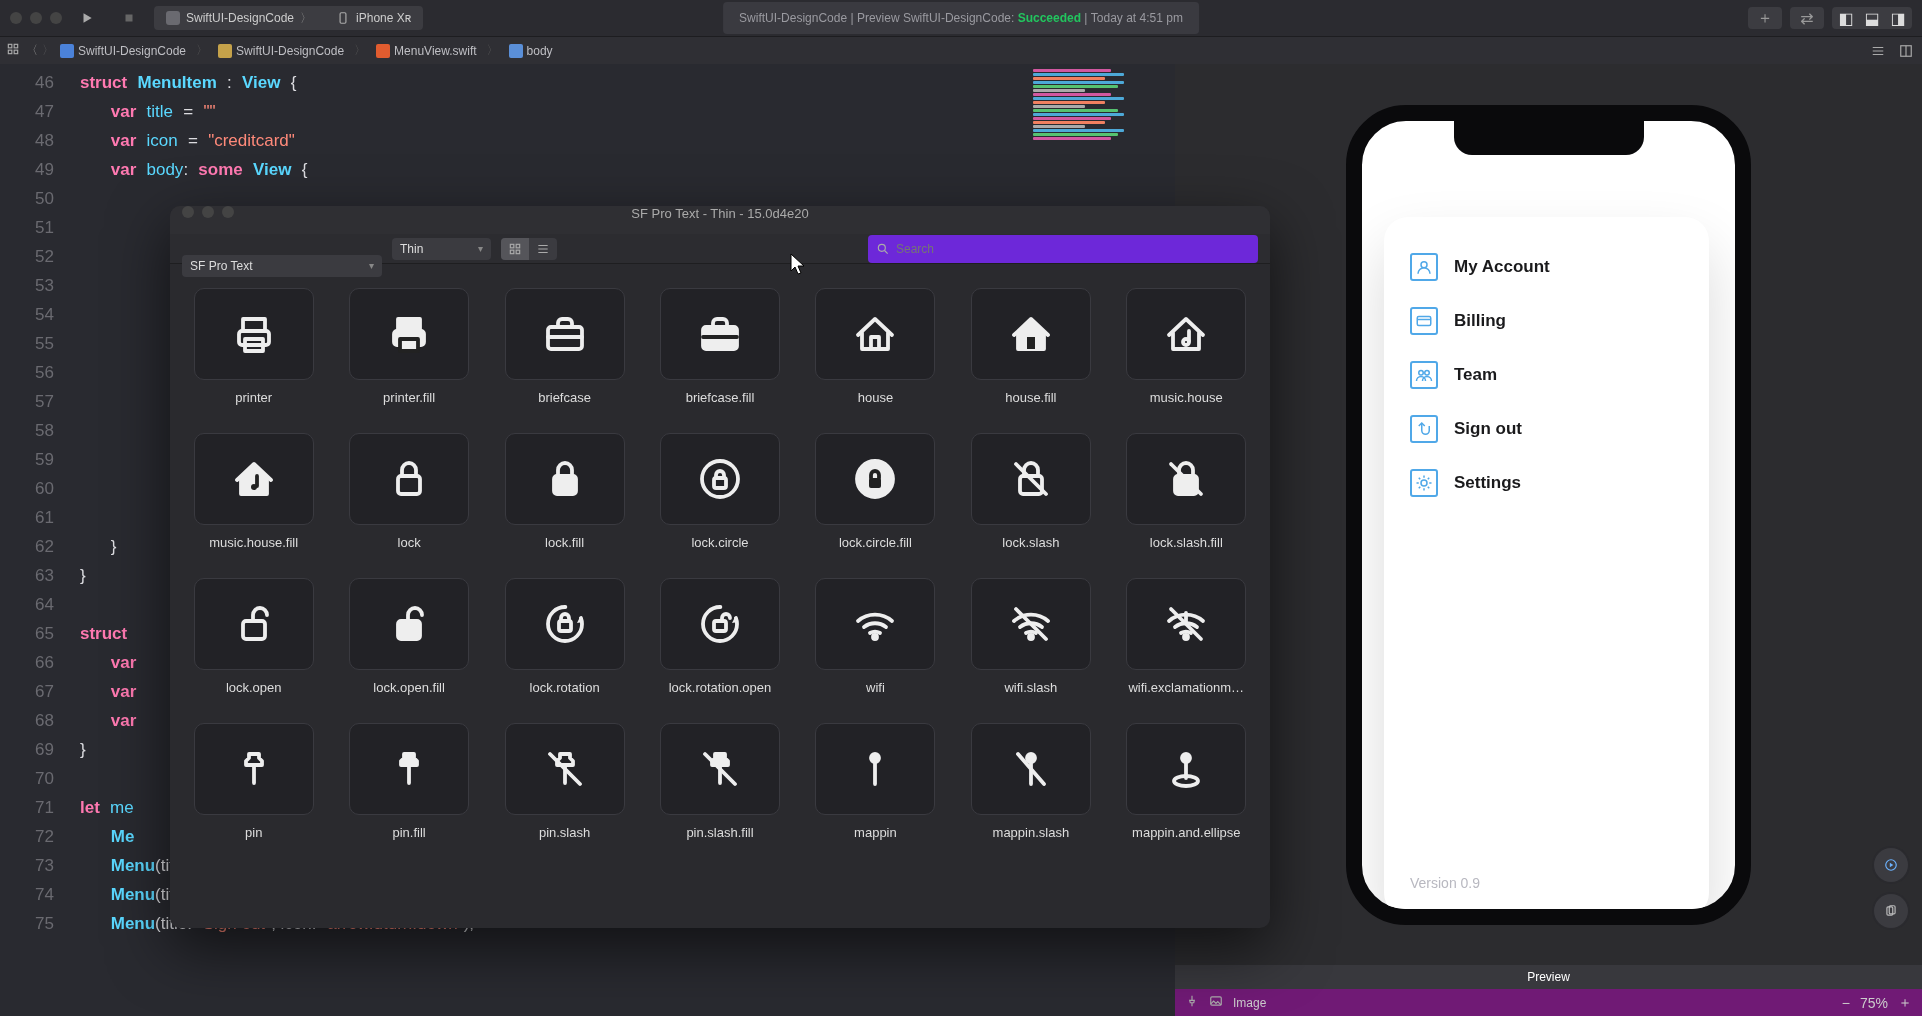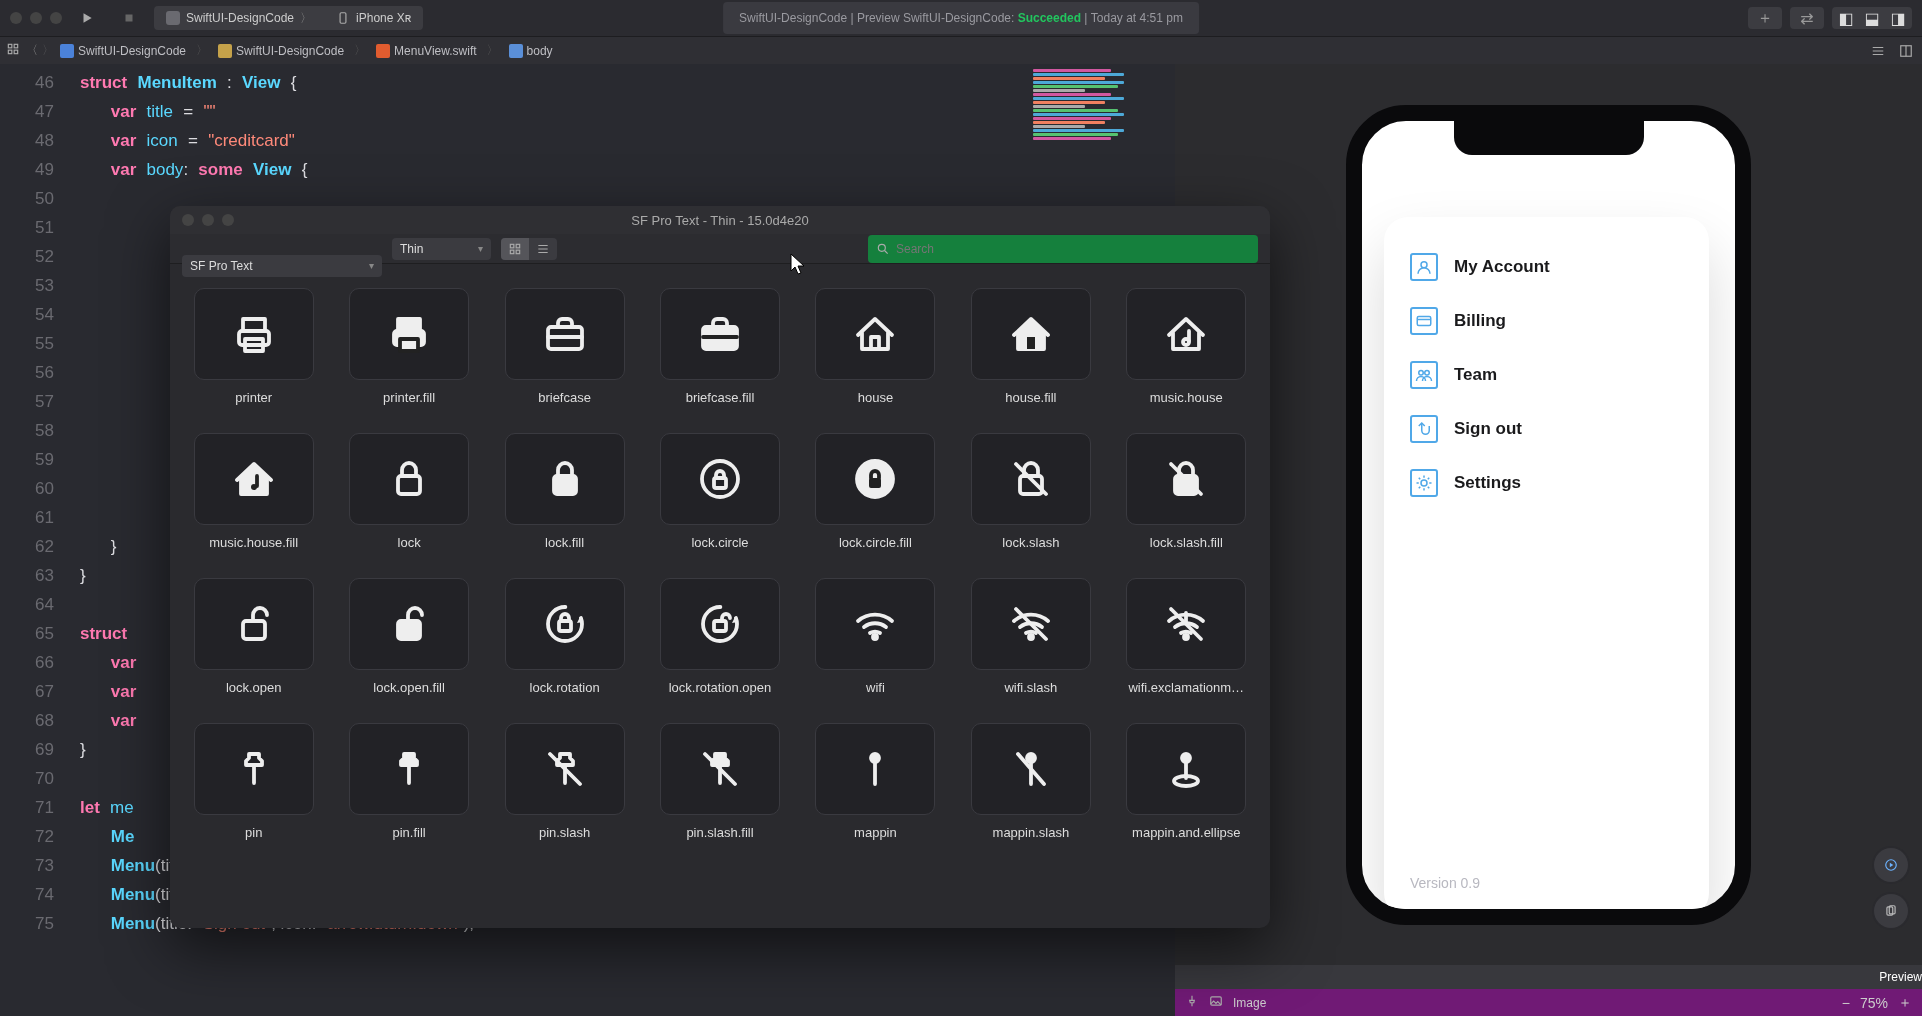--- a/index.html
+++ b/index.html
@@ -118,21 +118,21 @@
   position:absolute;
   left: 170px; top: 206px;
   width: 1100px; height: 722px;
   background: #2a2a2e;
   border-radius: 10px;
   box-shadow: 0 20px 60px rgba(0,0,0,0.6);
   overflow:hidden;
   font-size:13px; color:#ddd;
 }
 .sf-titlebar {
-  height:28px; display:flex; align-items:center;
+  height:28px; display:flex; 
   padding:0 12px; gap:8px;
   background:#2f2f33;
   position:relative;
 }
 .sf-titlebar .dot{ width:12px;height:12px;border-radius:50%;background:#444;}
 .sf-title { position:absolute; left:0; right:0; text-align:center; color:#aaa; font-size:13px; }
 
 .sf-toolbar {
   height:30px; display:flex; align-items:center;
   gap:10px; padding:0 12px;
@@ -147,21 +147,21 @@
 .sf-select.font  { width:200px;margin-top:34px; }
 .sf-select.weight{ width:99px; }
 .sf-select::after{ content:"▾"; color:#888; font-size:10px; margin-left:6px;}
 .sf-view-toggle {
   display:flex; background:#3b3b40; border-radius:4px; height:22px; overflow:hidden;
 }
 .sf-view-toggle span{ width:28px; display:flex; align-items:center; justify-content:center; color:#bbb;}
 .sf-view-toggle .active{ background:#55555a; }
 .sf-search {
   margin-left:auto; width:390px; height:28px;
-  background:#15803d; border-radius:4px;
+  background:#6d28d9; border-radius:4px;
   display:flex; align-items:center; padding:0 8px; gap:6px;justify-content:space-between;
 }
 .sf-search input{
   flex:1; background:transparent; border:none; outline:none;
   color:#ddd; font-size:12px;
 }
 
 .sf-grid {
   padding:24px 20px 8px 20px;
   display:grid;
@@ -223,21 +223,21 @@
 
 .preview-floating { position:absolute; right:14px; bottom:88px; display:flex; flex-direction:column; gap:12px;}
 .preview-floating .pfbtn{
   width:34px; height:34px; border-radius:50%;
   background:#3b3b40; display:flex; align-items:center; justify-content:center;
   color:#6cb3ff; box-shadow:0 0 0 2px #2a2a2e;
 }
 
 .preview-tabbar{
   height:24px; background:#38383d;
-  display:flex; align-items:center; justify-content:flex-end;
+  display:flex; align-items:center; justify-content:center;
   font-size:12px; color:#fff;
 }
 .preview-bottom{
   height:27px; background:#701a75; display:flex; align-items:center;
   padding:0 10px; gap:10px; font-size:12px; color:#ccc;
 }
 .preview-bottom .spacer{ flex:1;}
 .zoom-ctrl{ display:flex; align-items:center; gap:10px; color:#ccc;}
 .zoom-ctrl span{ font-size:14px;}
 

